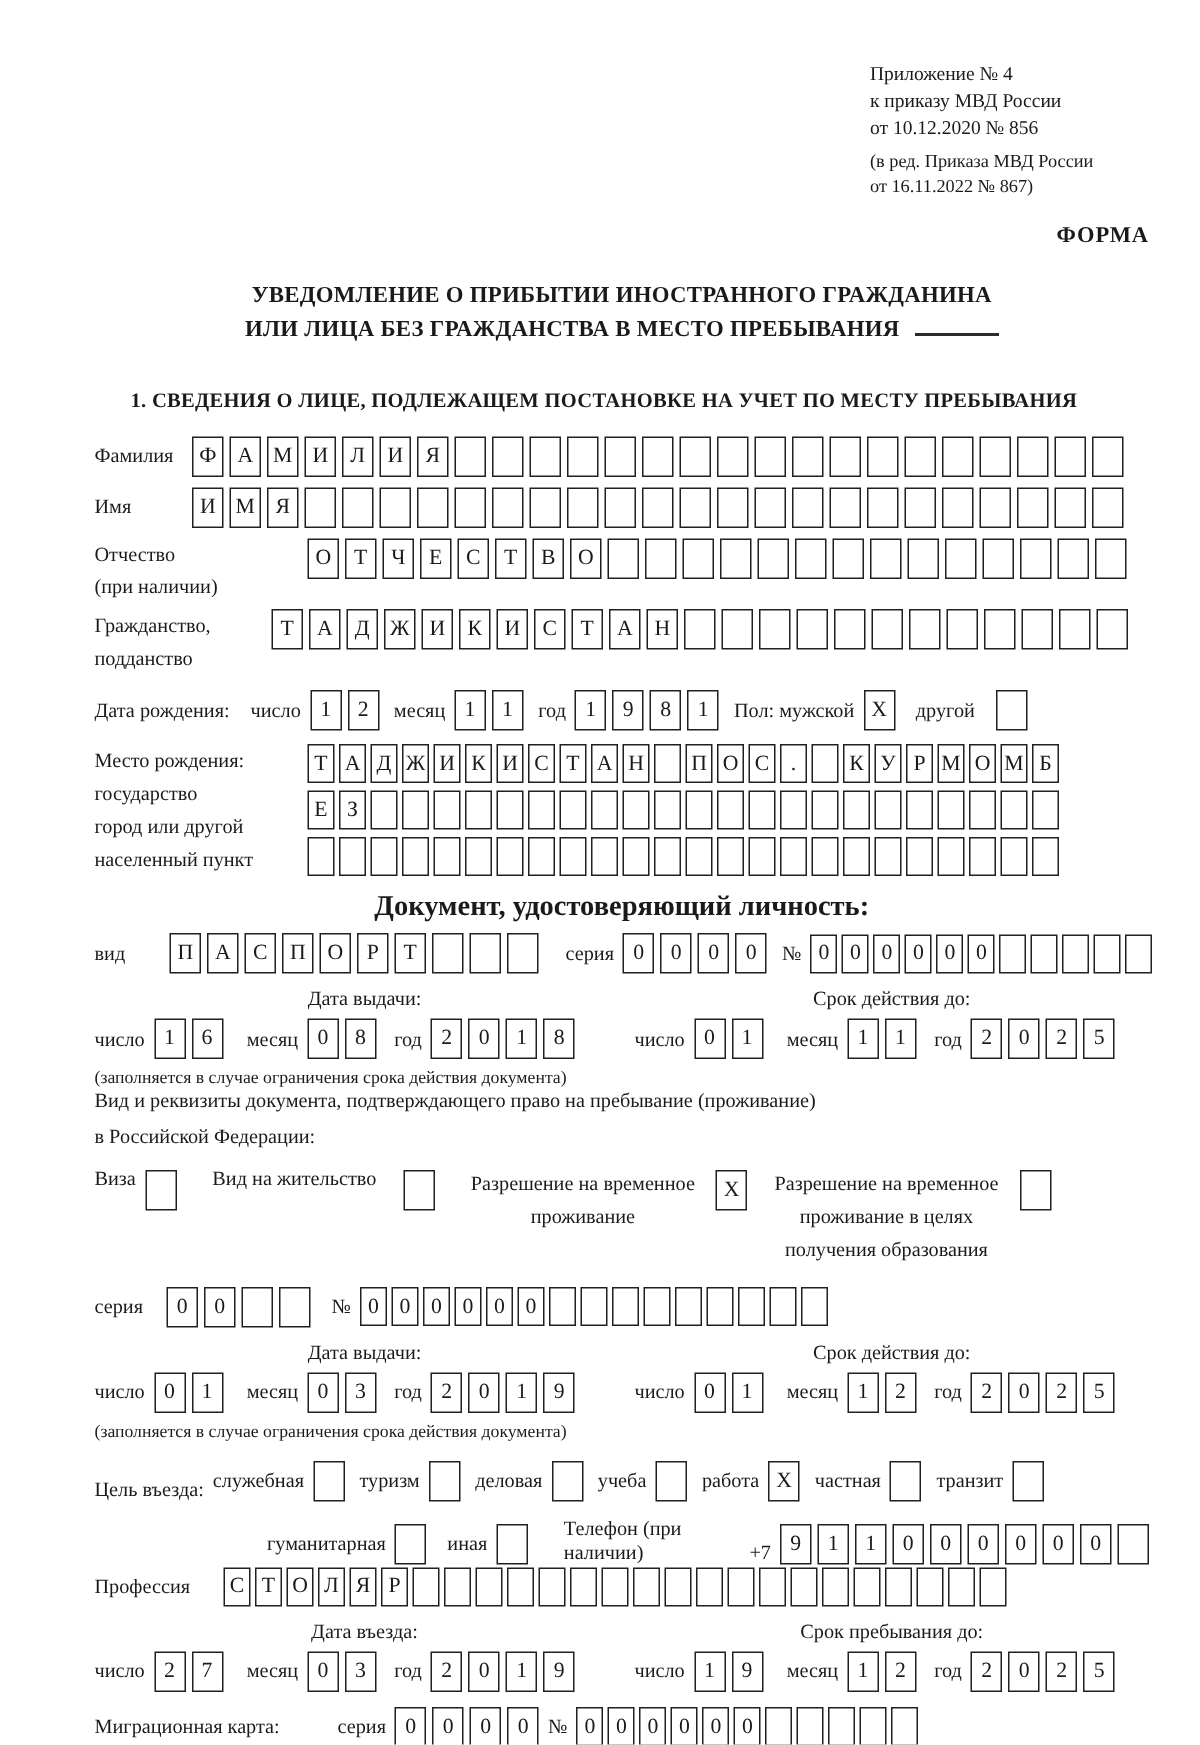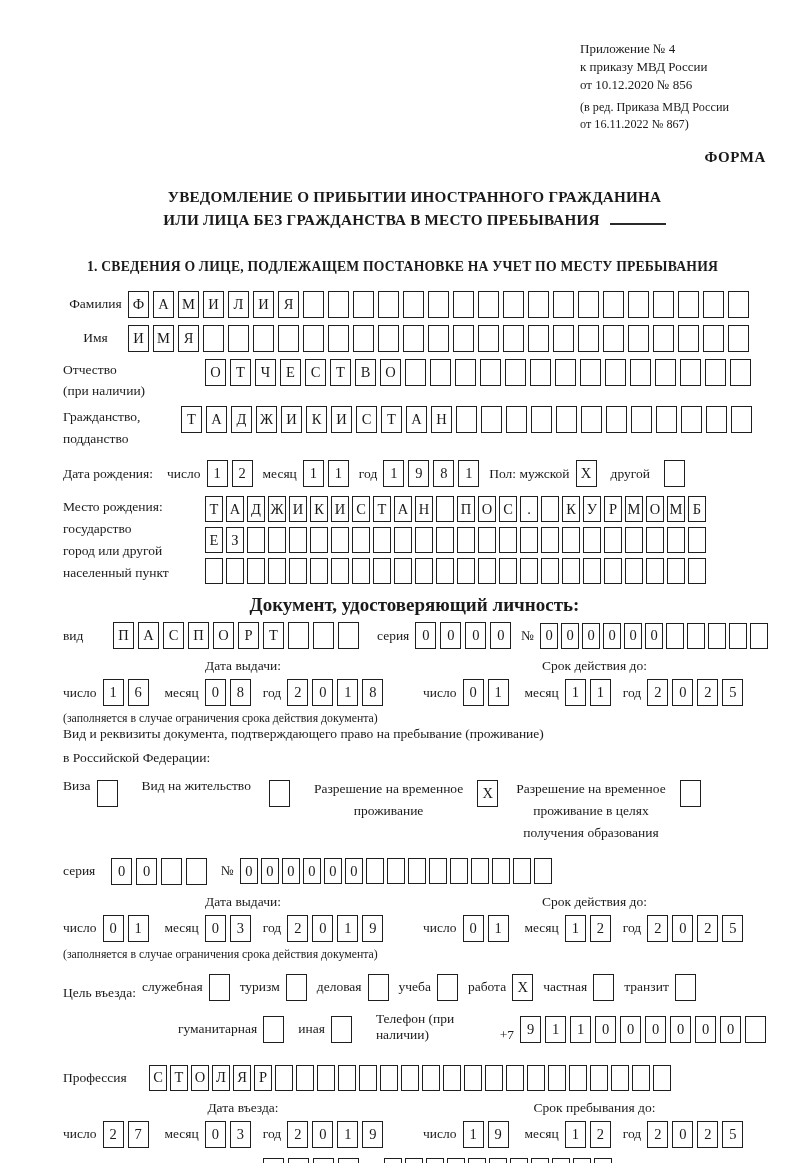--- a/index.html
+++ b/index.html
@@ -20,21 +20,21 @@
   .title { text-align: center; font-weight: bold; font-size: 15.2px; line-height: 1.5; margin-top: 20px; letter-spacing: .2px; }
   .title-underline { display: inline-block; width: 56px; border-bottom: 2.4px solid #2a2a2a; height: 12px; margin-left: 10px; }
 
   .sec-heading { font-weight: bold; font-size: 13.7px; margin-top: 27px; letter-spacing: .2px; margin-left: 24px; }
 
   
   .frow { display: flex; align-items: center; margin-top: 7px; font-size: 13.5px; }
   .frow.top { align-items: flex-start; }
   .lbl { flex: none; }
   .ml { white-space: pre-line; line-height: 1.62; }
-  .w65 { width: 65px; text-align: center; } .w72 { width: 72px; }
+  .w65 { width: 65px; } .w72 { width: 72px; }
   .w142 { width: 142px; } .w118 { width: 118px; }
 
   .cells { display: flex; gap: 4px; flex: none; }
   .cell {
     width: 21px; height: 27px; flex: none;
     border: 1.8px solid #1f1f1f;
     display: flex; align-items: center; justify-content: center;
     font-size: 14.5px; font-weight: 500;
   }
   .sm .cell { width: 18px; height: 26px; }
@@ -592,21 +592,21 @@
         <span class="cell">0</span>
         <span class="cell">0</span>
         <span class="cell">0</span>
         <span class="cell">0</span>
         <span class="cell">0</span>
         <span class="cell">0</span>
         <span class="cell"></span>
       </span>
   </div>
 
-  <div class="frow" style="margin-top:22px">
+  <div class="frow" style="margin-top:2px">
     <span class="lbl w72" style="margin-right:14px">Профессия</span>
     <span class="cells sm">
         <span class="cell">С</span>
         <span class="cell">Т</span>
         <span class="cell">О</span>
         <span class="cell">Л</span>
         <span class="cell">Я</span>
         <span class="cell">Р</span>
         <span class="cell"></span>
         <span class="cell"></span>

